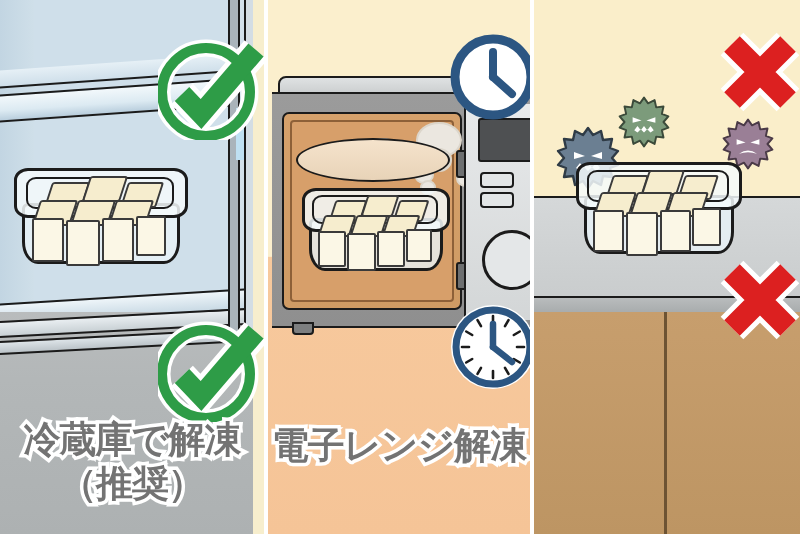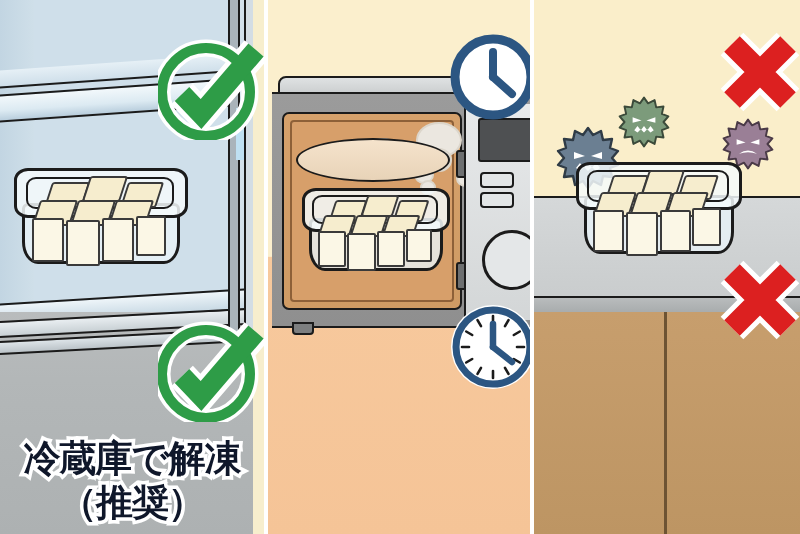--- a/index.html
+++ b/index.html
@@ -110,23 +110,23 @@
      border-radius:3px;transform:skewX(-18deg);}
   .cube-front{position:absolute;background:#fbf7e6;border:2px solid #3a3a3a;border-radius:2px;}
 
   
   .check{position:absolute;}
   .cross{position:absolute;}
   .clock{position:absolute;}
 
   .caption{position:absolute;left:0;width:100%;text-align:center;
      font-family:"DejaVu Sans","Liberation Sans",sans-serif;
-     font-weight:bold;color:#0f172a;line-height:1.18;
+     font-weight:bold;color:#737373;line-height:1.18;
      -webkit-text-stroke:7px #ffffff;paint-order:stroke fill;
-     text-shadow:none;white-space:pre-line;margin-top:19px;}
+     text-shadow:none;white-space:pre-line;}
   .cap1{top:418px;font-size:37px;letter-spacing:-1px;}
   .cap2{top:424px;font-size:37px;letter-spacing:-1px;}
   .cap3{top:424px;font-size:31px;letter-spacing:-1px;}
 </style>
 </head>
 <body>
 
 <div class="board">
 
   <div class="panel" id="p1">
@@ -257,20 +257,21 @@
           <line x1="29.5" y1="71.8" x2="33" y2="65.8"></line>
         <line x1="18.2" y1="60.5" x2="24.2" y2="57"></line>
           <line x1="14" y1="45" x2="21" y2="45"></line>
         <line x1="18.2" y1="29.5" x2="24.2" y2="33"></line>
           <line x1="29.5" y1="18.2" x2="33" y2="24.2"></line>
       </g>
       <path d="M45 45 L45 22" stroke="#2c5682" stroke-width="6.5" stroke-linecap="round" fill="none"></path>
       <path d="M45 45 L64 60" stroke="#2c5682" stroke-width="6.5" stroke-linecap="round" fill="none"></path>
     </svg>
 
+    <div class="caption cap2">電子レンジ解凍</div>
   </div>
 
   <div class="panel" id="p3">
     <div class="rm-wall"></div>
     <div class="rm-counter"></div>
     <div class="rm-cnt-edge"></div>
     <div class="rm-cab"></div>
     <div class="rm-cab-line" style="left:130px;"></div>
 
     <svg style="position:absolute;left:22px;top:126px;" width="64" height="64" viewBox="0 0 64 64">

